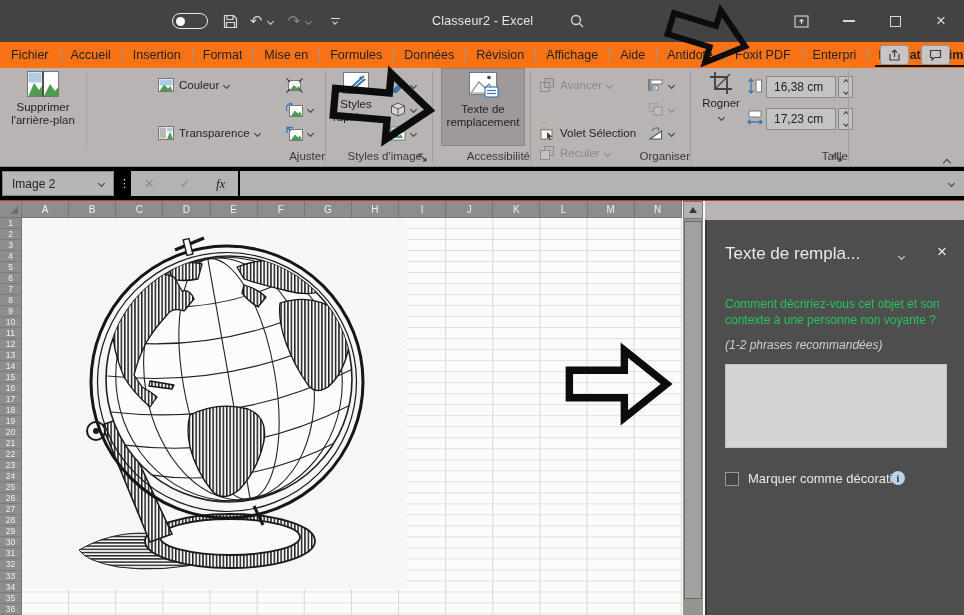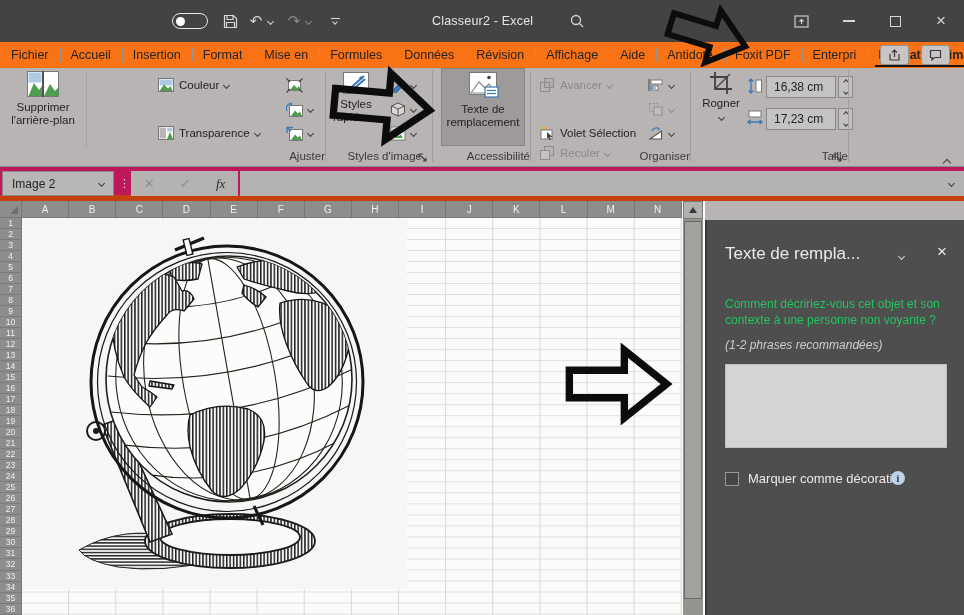--- a/index.html
+++ b/index.html
@@ -38,21 +38,21 @@
   .rowbtn.dis{color:#8b8a89;}
   .launcher{position:absolute;width:12px;height:12px;}
   .seplt{position:absolute;top:4px;height:76px;width:1px;background:#a7a5a4;}
   .selected{background:#9d9a99;border:1px solid #8a8887;}
   .spin{position:absolute;width:15px;height:22px;border:1px solid #8a8888;background:#c3c1c0;display:flex;flex-direction:column;}
   .spin div{flex:1;display:flex;align-items:center;justify-content:center;}
   .spin .chv{width:4px;height:4px;border-width:1.2px;}
   .sizefield{position:absolute;width:70px;height:22px;background:#c5c3c2;border:1px solid #8a8888;font-size:12px;color:#222;display:flex;align-items:center;padding-left:7px;}
 
   
-  .fbar{position:absolute;left:0;top:167px;width:964px;height:34px;background:#be185d;border-bottom:6px solid #c2410c;}
+  .fbar{position:absolute;left:0;top:167px;width:964px;height:34px;background:#000000;border-bottom:1px solid #c2410c;}
   .namebox{position:absolute;left:2px;top:4px;width:112px;height:25px;background:#b9b7b6;border:1px solid #898786;font-size:12px;color:#242322;display:flex;align-items:center;padding-left:9px;}
   .namebox .chv{position:absolute;right:9px;}
   .fdots{position:absolute;left:119px;top:4px;height:25px;display:flex;align-items:center;color:#e3e1e0;font-size:11px;letter-spacing:0;}
   .fcluster{position:absolute;left:131px;top:4px;width:107px;height:25px;background:#b5b3b2;display:flex;align-items:center;justify-content:space-around;}
   .fx-cancel,.fx-ok{color:#8f8d8c;font-size:13px;}
   .fx-lbl{font-family:"Liberation Serif","DejaVu Serif",serif;font-style:italic;font-size:13px;color:#2b2a29;}
   .finput{position:absolute;left:240px;top:4px;right:0;height:25px;background:#b5b3b2;}
   .finput .chv{position:absolute;right:10px;top:10px;}
 
   

